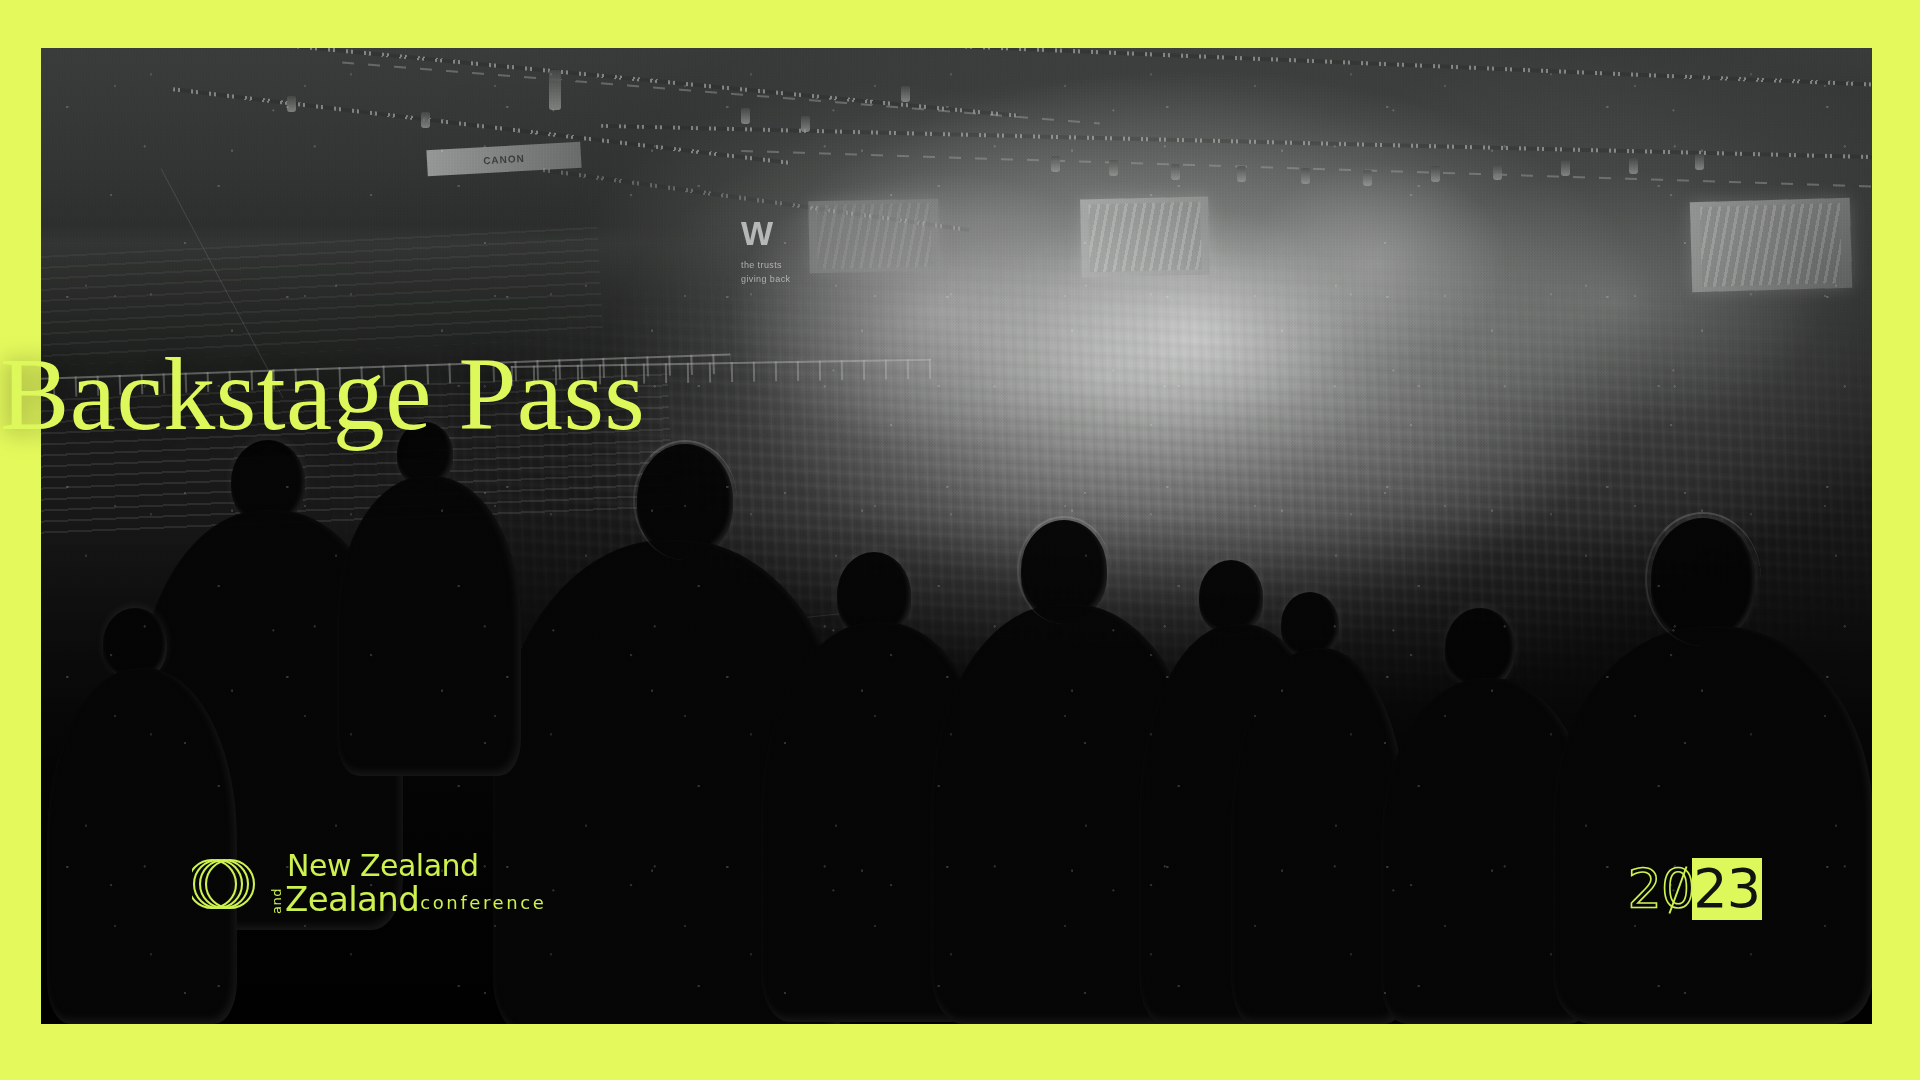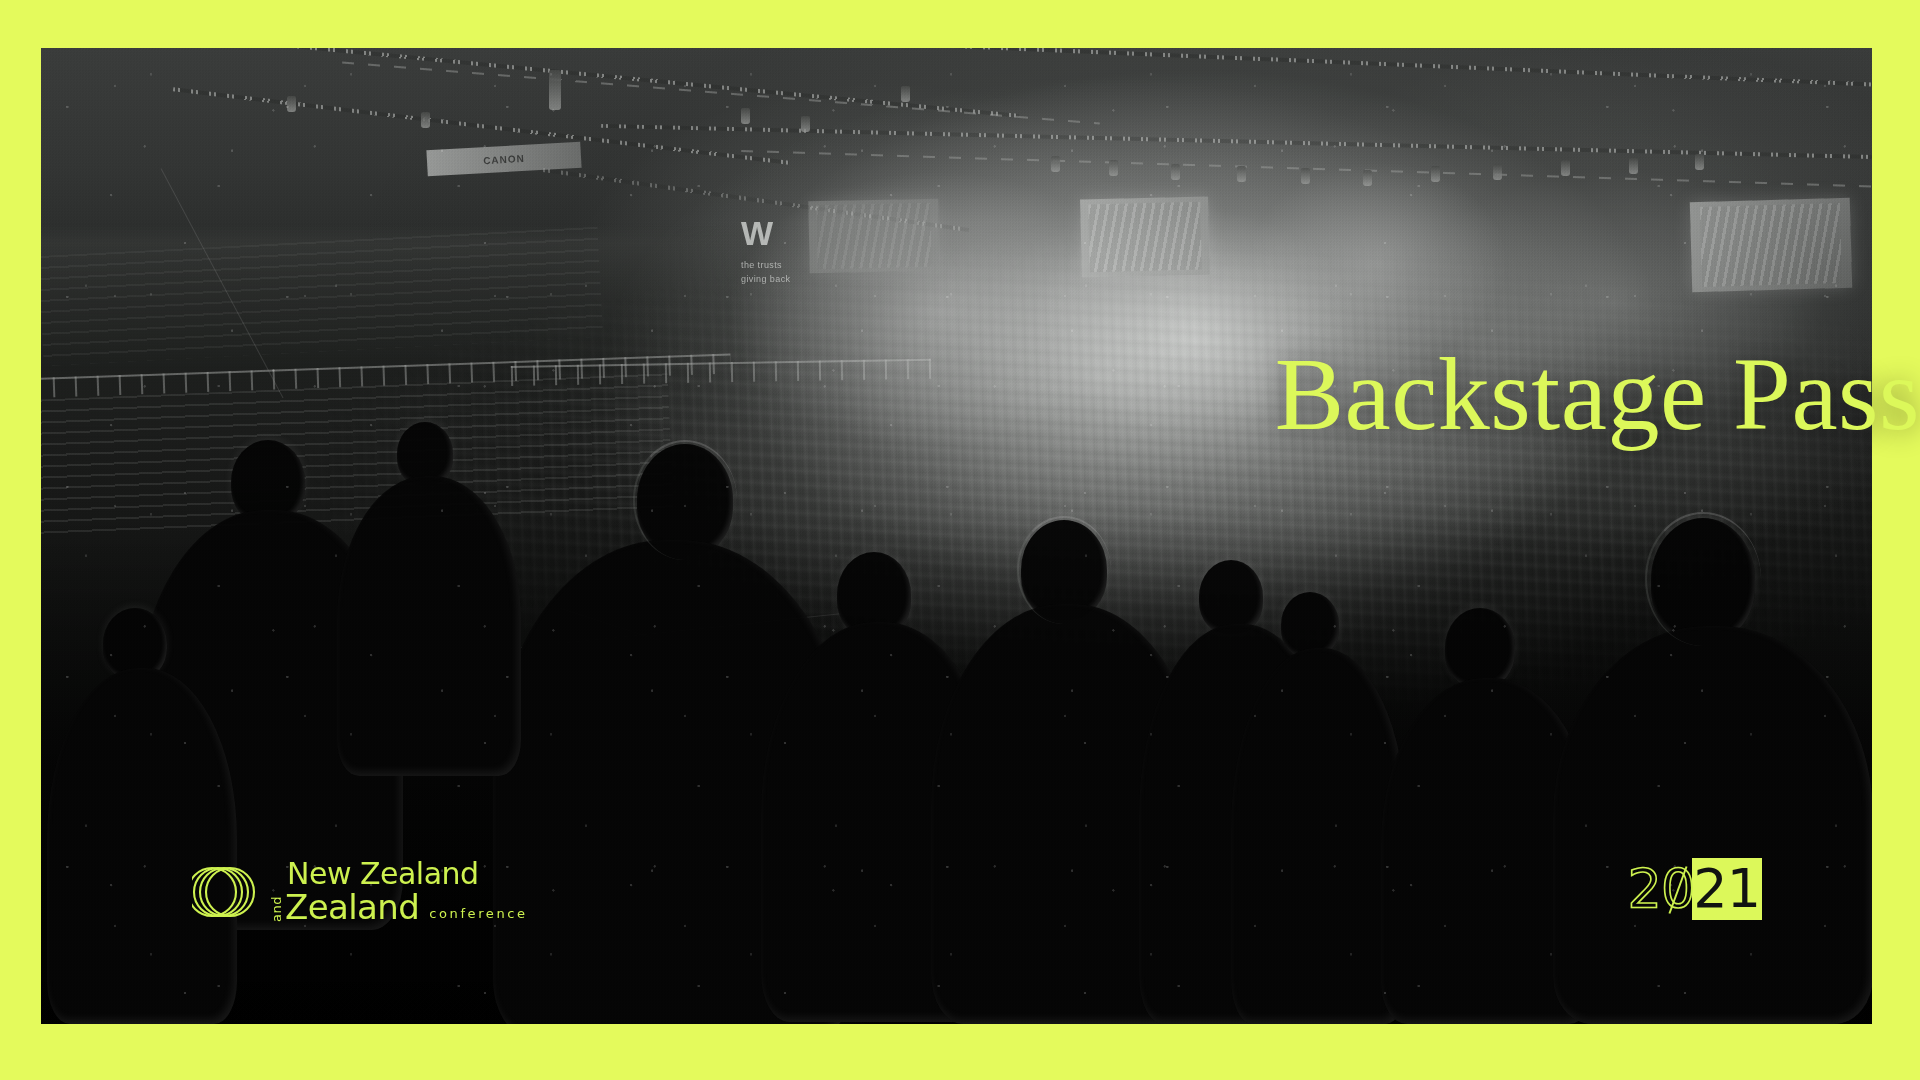--- a/index.html
+++ b/index.html
@@ -200,39 +200,39 @@
     position:absolute;
     border-top:1px solid rgba(150,152,150,.22);
     transform-origin:left center;
   }
 
   
   #headline {
     position:absolute;
     left:0; right:0;
     top:336px;
-    text-align:right;
+    text-align:left;
     z-index:30;
     pointer-events:none;
   }
   #headline .line {
     display:block;
     font-family:"Liberation Serif", "DejaVu Serif", serif;
     font-weight:400;
     font-size:104px;
     line-height:1.12;
     letter-spacing:0.5px;
     color:#dcf85a;
     text-shadow:0 2px 26px rgba(0,0,0,.45);
   }
 
   
   #logo-lockup {
     position:absolute;
-    left:192px; bottom:156px;
+    left:192px; bottom:164px;
     display:flex; align-items:flex-end; gap:14px;
     z-index:30;
   }
   #logo-mark { position:relative; width:64px; height:64px; flex:0 0 64px; }
   #logo-mark svg { display:block; }
   #logo-words { position:relative; }
   #logo-line1 {
     font-family:"DejaVu Sans", sans-serif;
     font-size:30px; font-weight:400;
     letter-spacing:-0.5px;
@@ -255,26 +255,26 @@
   }
   #logo-beyond {
     font-family:"DejaVu Sans", sans-serif;
     font-size:34px; font-weight:400;
     letter-spacing:-0.6px;
     color:#cdf14f;
     line-height:.94;
   }
   #logo-conference {
     font-family:"DejaVu Sans", sans-serif;
-    font-size:13px; font-weight:400;
+    font-size:18px; font-weight:400;
     letter-spacing:2.6px;
     color:#cdf14f;
     line-height:1;
     padding-bottom:4px;
-    margin-left:10px;
+    margin-left:1px;
   }
 
   
   #year-badge {
     position:absolute;
     right:158px; bottom:160px;
     display:flex; align-items:center;
     z-index:30;
     font-family:"DejaVu Sans", sans-serif;
   }
@@ -428,17 +428,17 @@
         <div id="logo-and">and</div>
         <div id="logo-beyond">Zealand</div>
         <div id="logo-conference">conference</div>
       </div>
     </div>
   </div>
 
   <div id="year-badge">
     <span id="year-outline">20<span id="year-slash"></span></span>
     <span id="year-solid-wrap">
-      <span id="year-solid">21</span>
+      <span id="year-solid">23</span>
     </span>
   </div>
 
 </div>
 
 </body></html>

